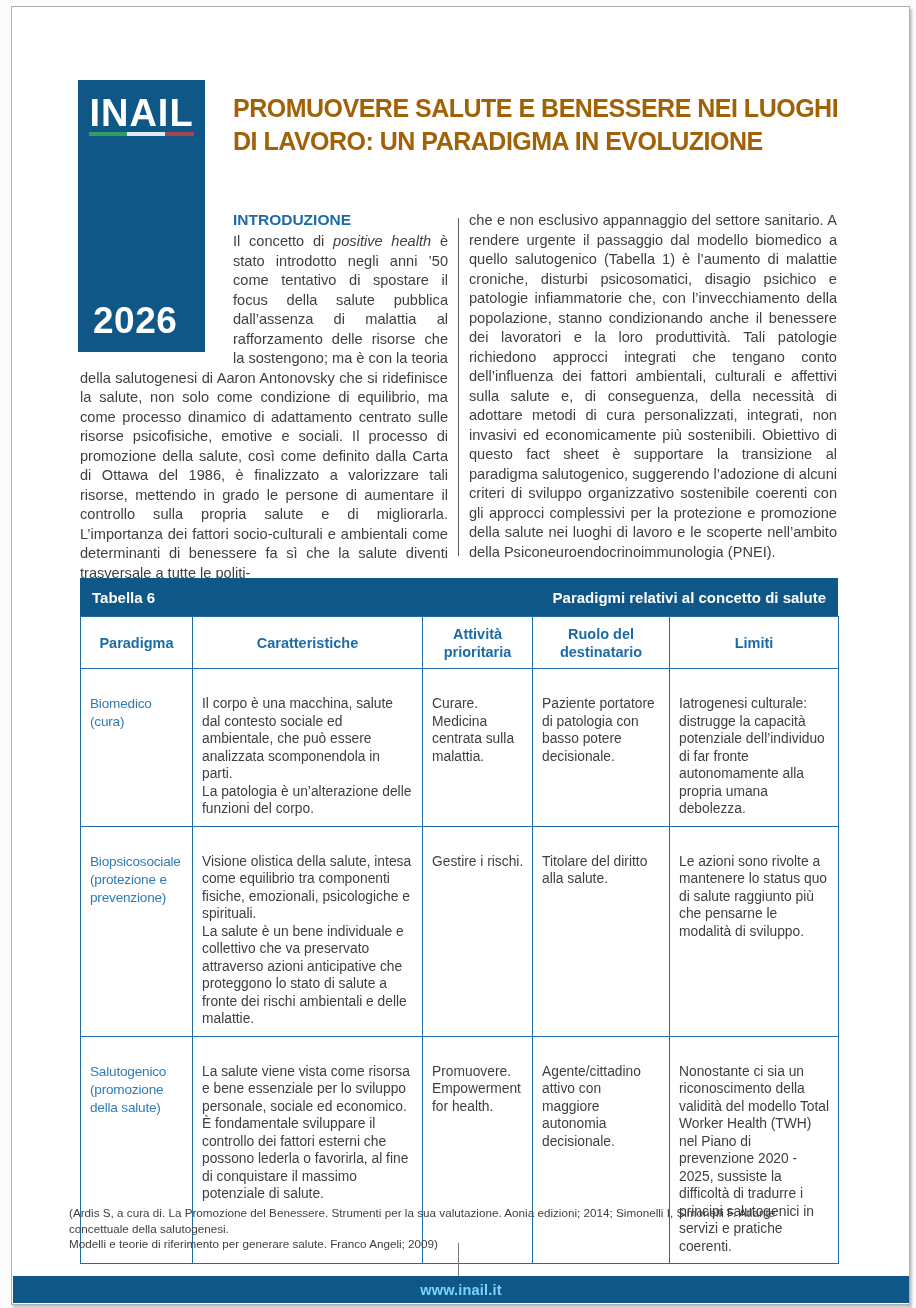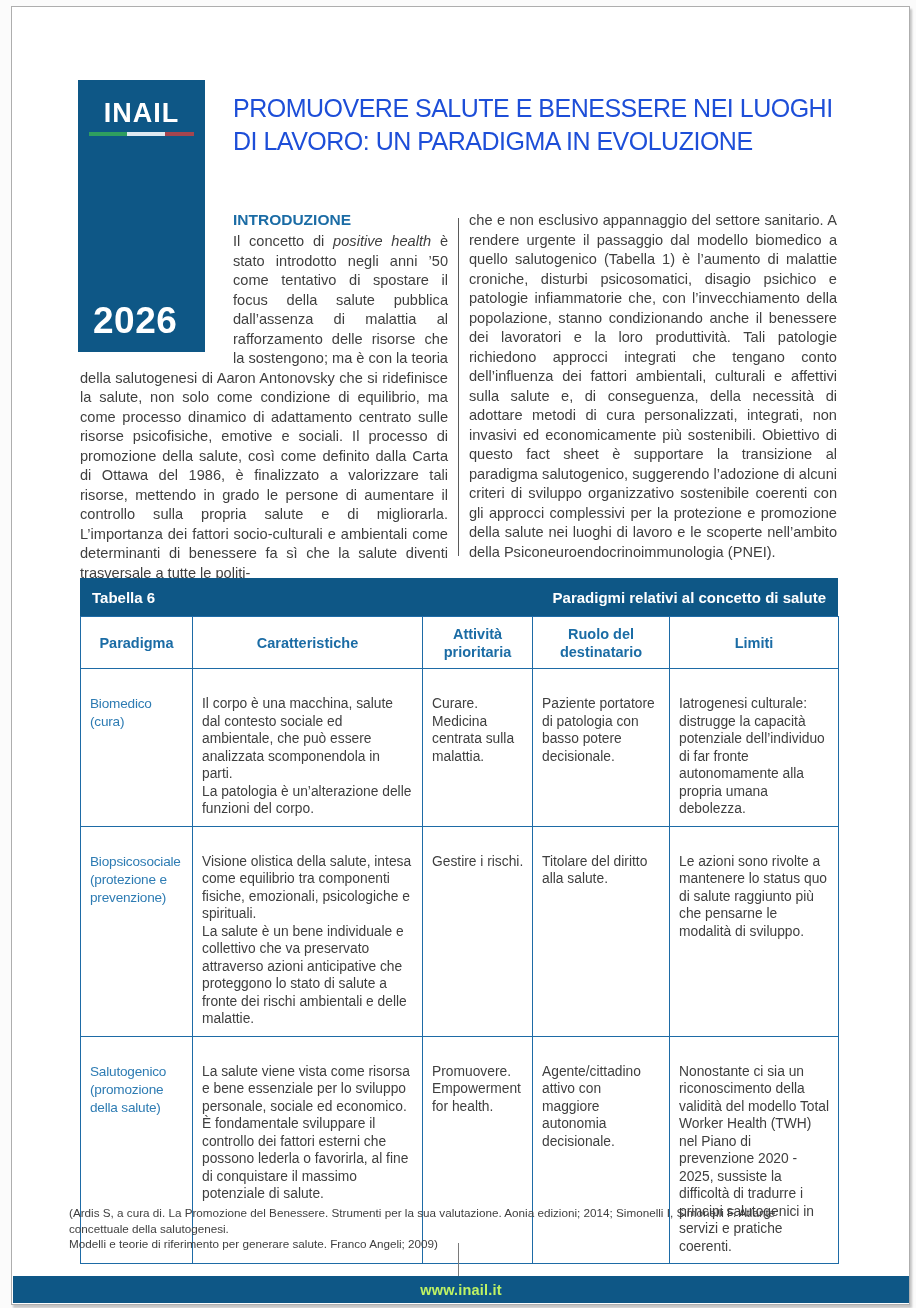--- a/index.html
+++ b/index.html
@@ -8,29 +8,29 @@
 
   .page-frame {
     position:absolute; left:11px; top:6px; width:899px; height:1299px;
     background:#ffffff; border:1px solid #aeaeae;
     box-shadow:2px 3px 2px rgba(0,0,0,0.22);
   }
 
   
   .brand-block { position:absolute; left:78px; top:80px; width:127px; height:272px; background:#0e5786; }
   .logo { margin:16px auto 0; width:106px; text-align:center; }
-  .logo-text { color:#ffffff; font-weight:bold; font-size:27px; letter-spacing:1px; line-height:34px; }
+  .logo-text { color:#ffffff; font-weight:bold; font-size:38px; letter-spacing:1px; line-height:34px; }
   .logo-bar { display:flex; height:4px; width:106px; margin-top:2px; }
   .logo-bar .seg-green { background:#2f9e5f; width:36%; }
   .logo-bar .seg-white { background:#dfe9f0; width:36%; }
   .logo-bar .seg-red   { background:#a4454f; width:28%; }
   .year { position:absolute; left:15px; bottom:10px; color:#ffffff; font-weight:bold; font-size:37px; letter-spacing:0.5px; }
 
   
-  .doc-title { position:absolute; left:233px; top:92px; width:660px; color:#1d4ed8; font-weight:normal; }
+  .doc-title { position:absolute; left:233px; top:92px; width:660px; color:#a16207; font-weight:bold; }
   .doc-title div { font-size:25px; line-height:33px; letter-spacing:-0.5px; white-space:nowrap; }
 
   
   .intro-col1 { position:absolute; left:80px; top:210px; width:368px; }
   .wrap-spacer { float:left; width:153px; height:142px; }
   .intro-heading { color:#1b6ca5; font-weight:bold; font-size:15.5px; line-height:20px; margin-bottom:2px; }
   .intro-text { font-size:14.6px; line-height:19.5px; color:#3f3f3f; text-align:justify; }
   .intro-col2 { position:absolute; left:469px; top:211px; width:368px; }
   .col-divider { position:absolute; left:458px; top:218px; width:1px; height:338px; background:#5a5a5a; }
 
@@ -42,21 +42,21 @@
   thead th { color:#1b6ca5; font-weight:bold; font-size:14.5px; line-height:18px; text-align:center; vertical-align:middle; height:52px; padding:4px 6px; }
   tbody td { vertical-align:top; padding:26px 8px 8px 9px; font-size:13.8px; line-height:17.5px; color:#3f3f3f; }
   td .para + .para { }
   .cell-paradigma div { color:#2e7cb3; font-size:13.6px; line-height:18px; letter-spacing:-0.2px; }
 
   
   .citation { position:absolute; left:69px; top:1205px; width:760px; font-size:11.7px; line-height:15.5px; color:#3f3f3f; }
   .citation div { display:block; }
   .footer-divider { position:absolute; left:458px; top:1243px; width:1px; height:33px; background:#7a7a7a; }
   .footer-bar { position:absolute; left:13px; top:1276px; width:896px; height:27px; background:#0e5786; display:flex; align-items:center; justify-content:center; }
-  .footer-link { color:#bef264; font-weight:bold; font-size:14.5px; letter-spacing:0.2px; }
+  .footer-link { color:#7dd3fc; font-weight:bold; font-size:14.5px; letter-spacing:0.2px; }
 </style>
 </head>
 <body>
 
 <div id="canvas">
   <div class="page-frame"></div>
 
   <div class="brand-block">
     <div class="logo">
       <div class="logo-text">INAIL</div>

